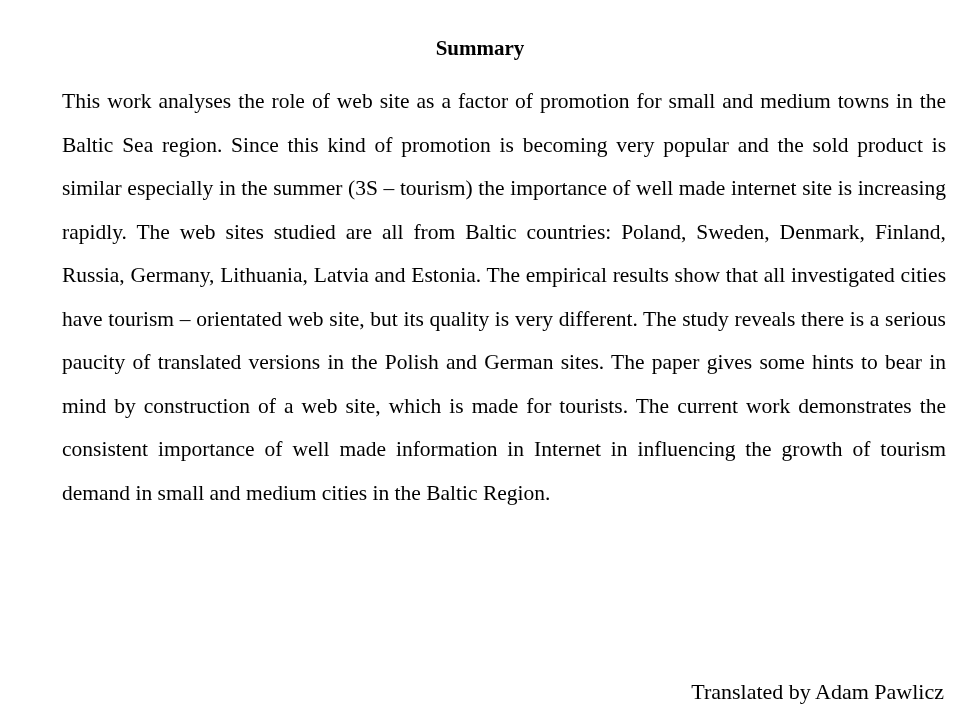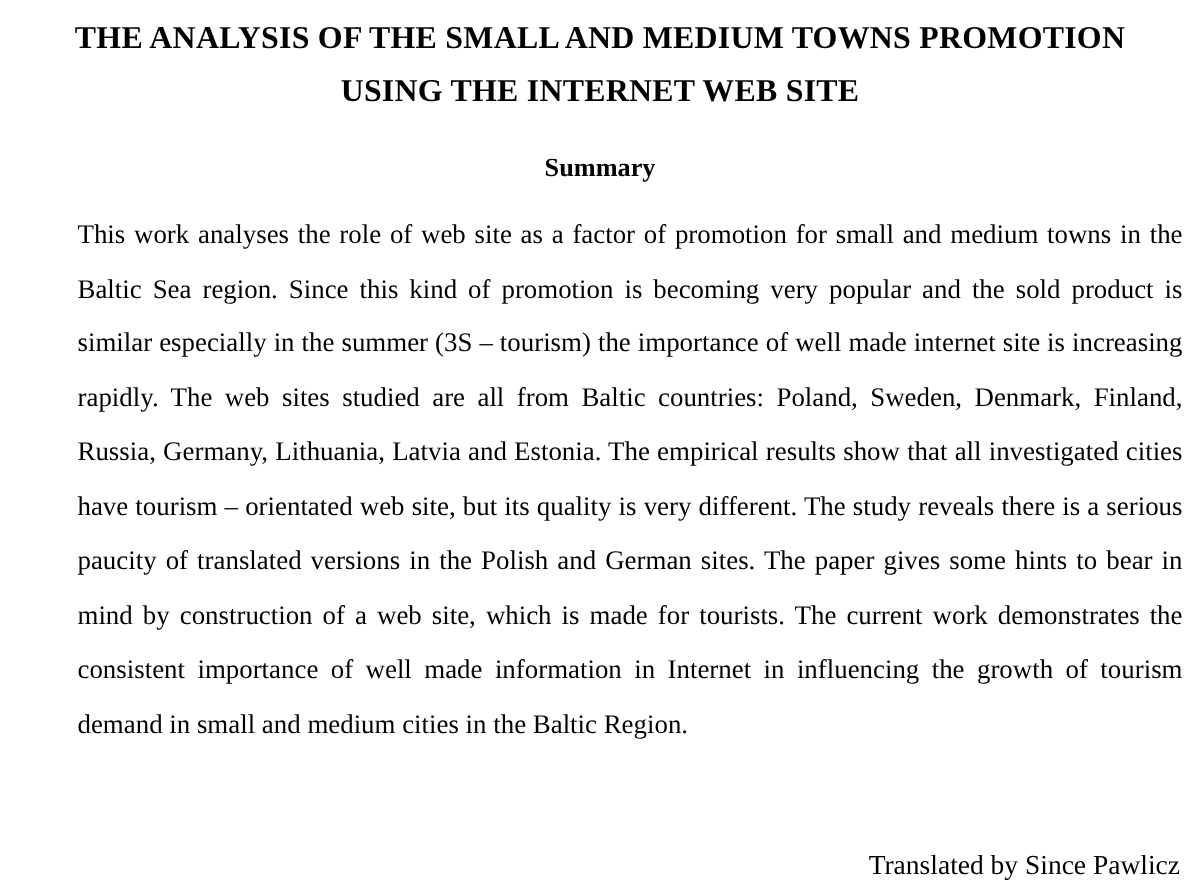--- a/index.html
+++ b/index.html
@@ -58,26 +58,22 @@
     font-size: 22px;
     line-height: 30px;
     white-space: nowrap;
   }
 </style>
 </head>
 <body>
 
 <div class="page">
 
-  <div class="title">
-    <span class="title-line">THE ANALYSIS OF THE SMALL AND MEDIUM TOWNS PROMOTION</span>
-    <span class="title-line">USING THE INTERNET WEB SITE</span>
-  </div>
 
   <div class="summary-heading">Summary</div>
 
   <div class="body-text">
     <p>This work analyses the role of web site as a factor of promotion for small and medium towns in the Baltic Sea region. Since this kind of promotion is becoming very popular and the sold product is similar especially in the summer (3S – tourism) the importance of well made internet site is increasing rapidly. The web sites studied are all from Baltic countries: Poland, Sweden, Denmark, Finland, Russia, Germany, Lithuania, Latvia and Estonia. The empirical results show that all investigated cities have tourism – orientated web site, but its quality is very different. The study reveals there is a serious paucity of translated versions in the Polish and German sites. The paper gives some hints to bear in mind by construction of a web site, which is made for tourists. The current work demonstrates the consistent importance of well made information in Internet in influencing the growth of tourism demand in small and medium cities in the Baltic Region.</p>
   </div>
 
-  <div class="signature">Translated by Since Pawlicz</div>
+  <div class="signature">Translated by Adam Pawlicz</div>
 
 </div>
 
 </body></html>

